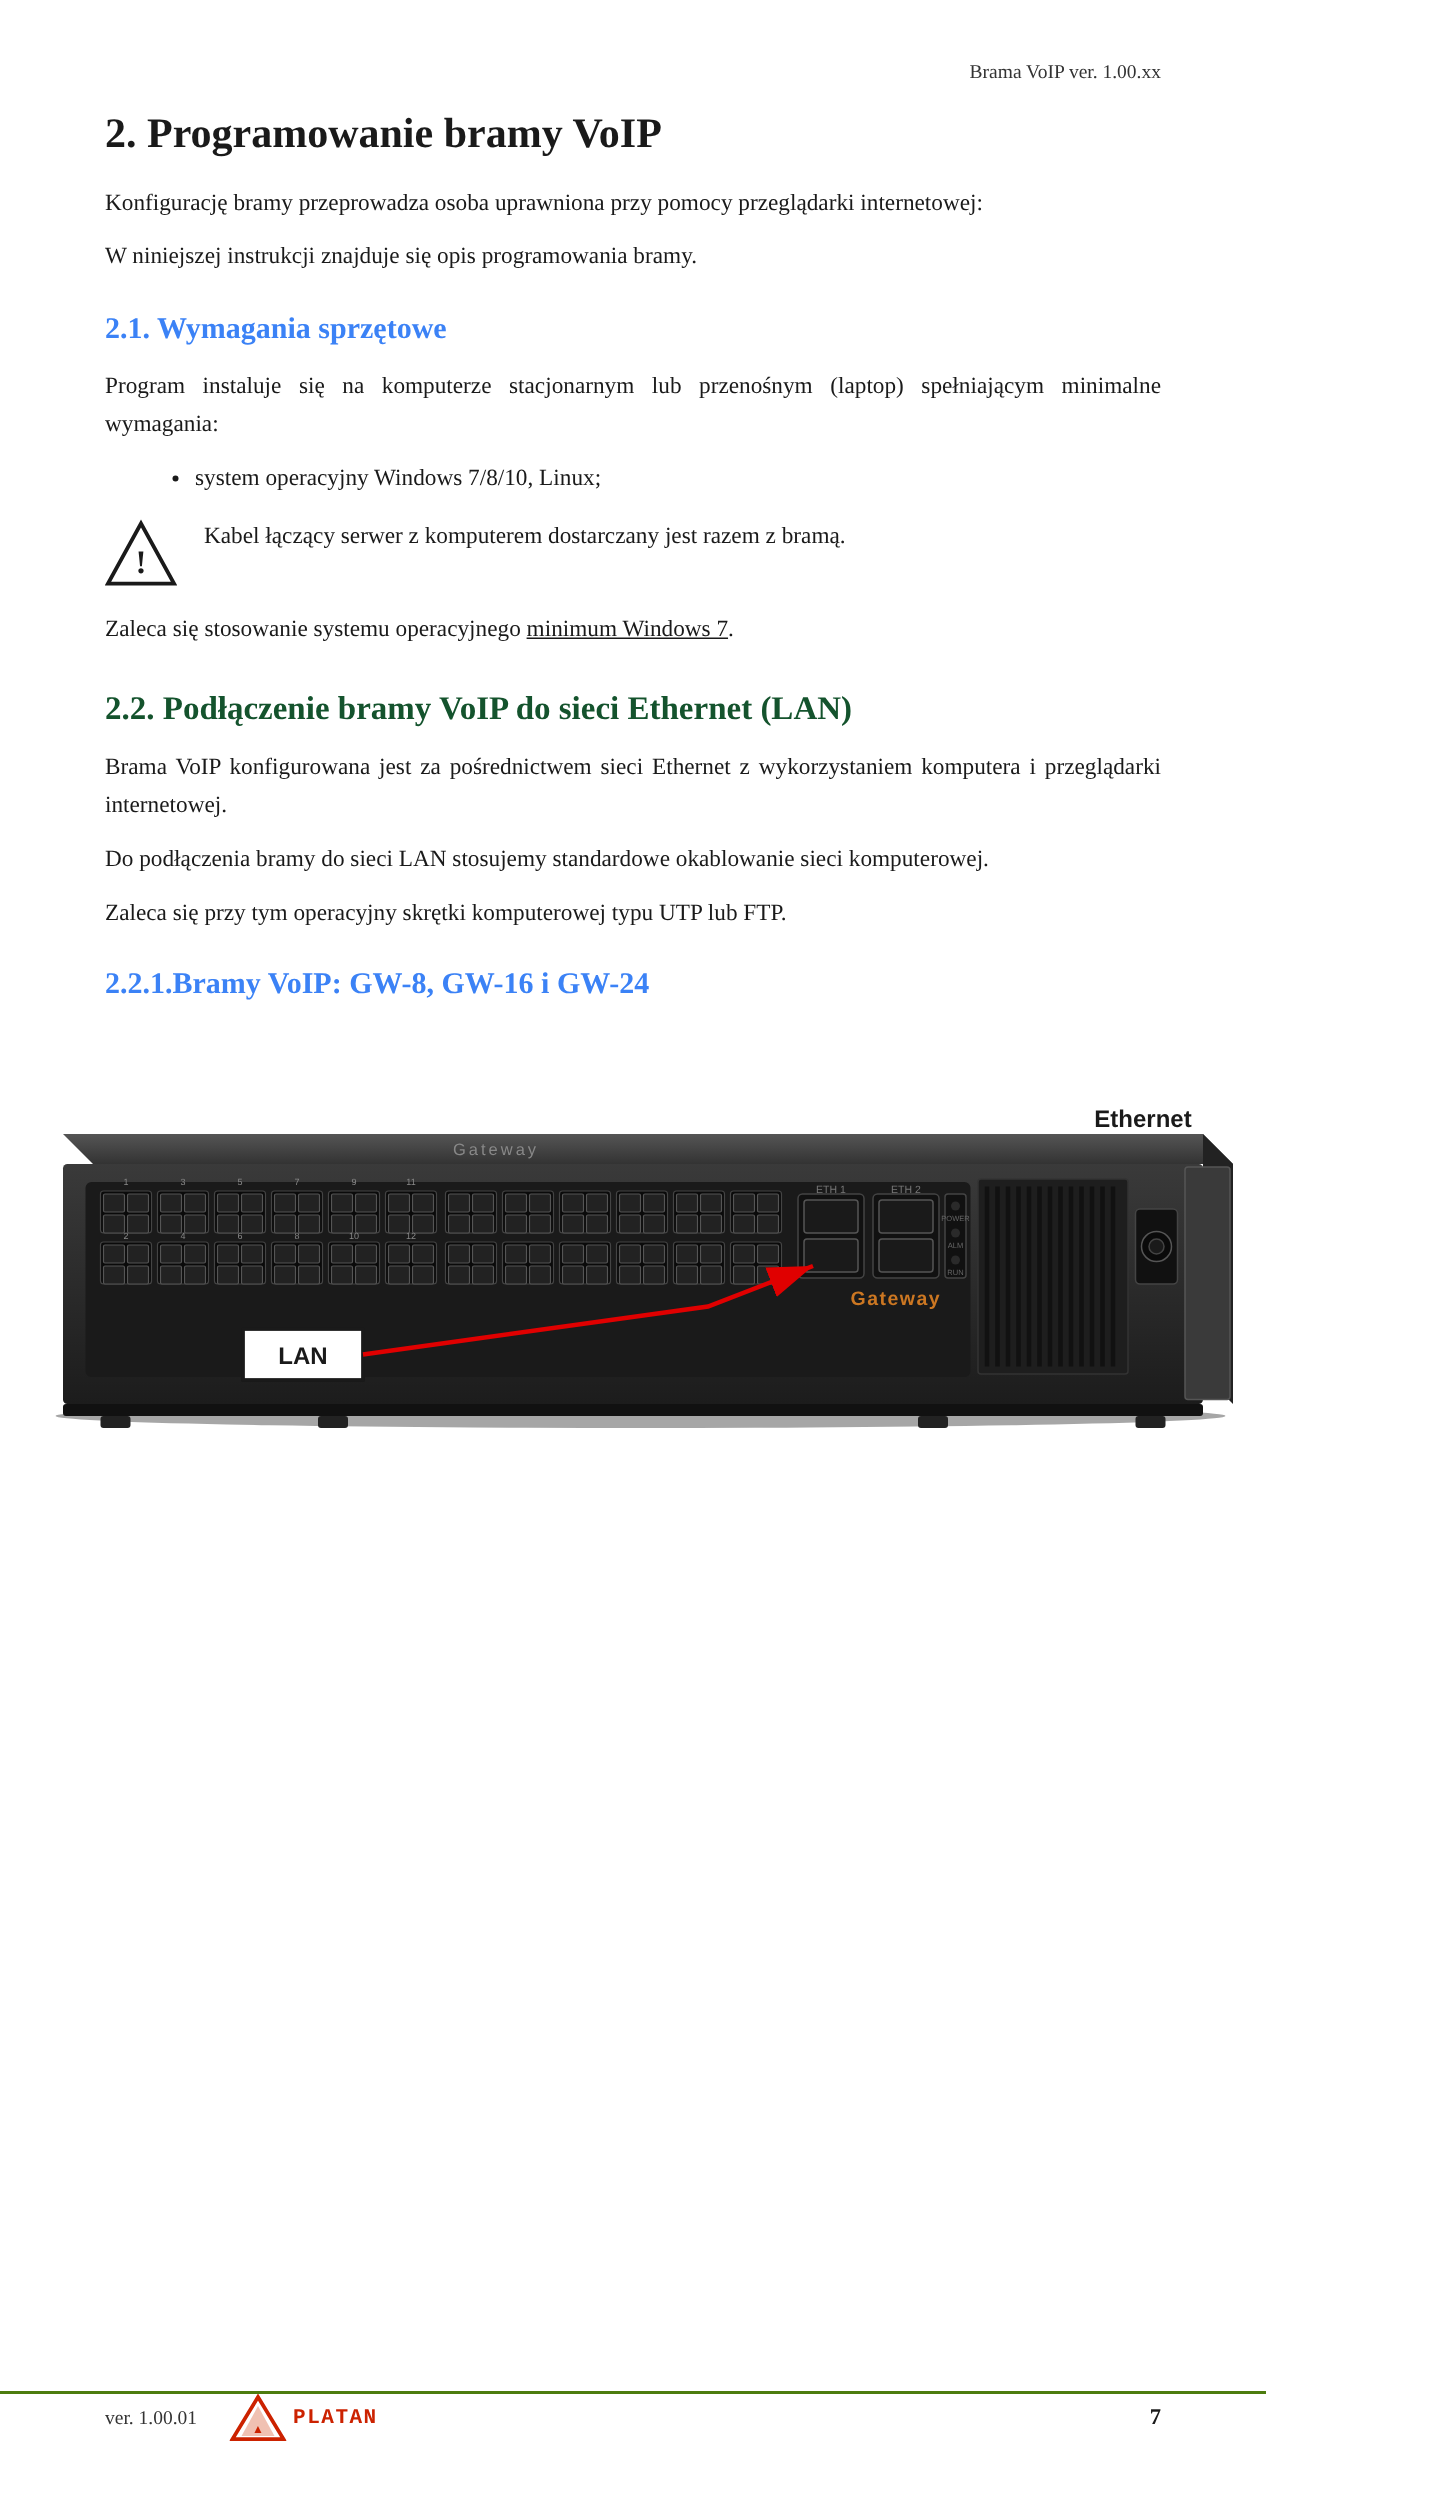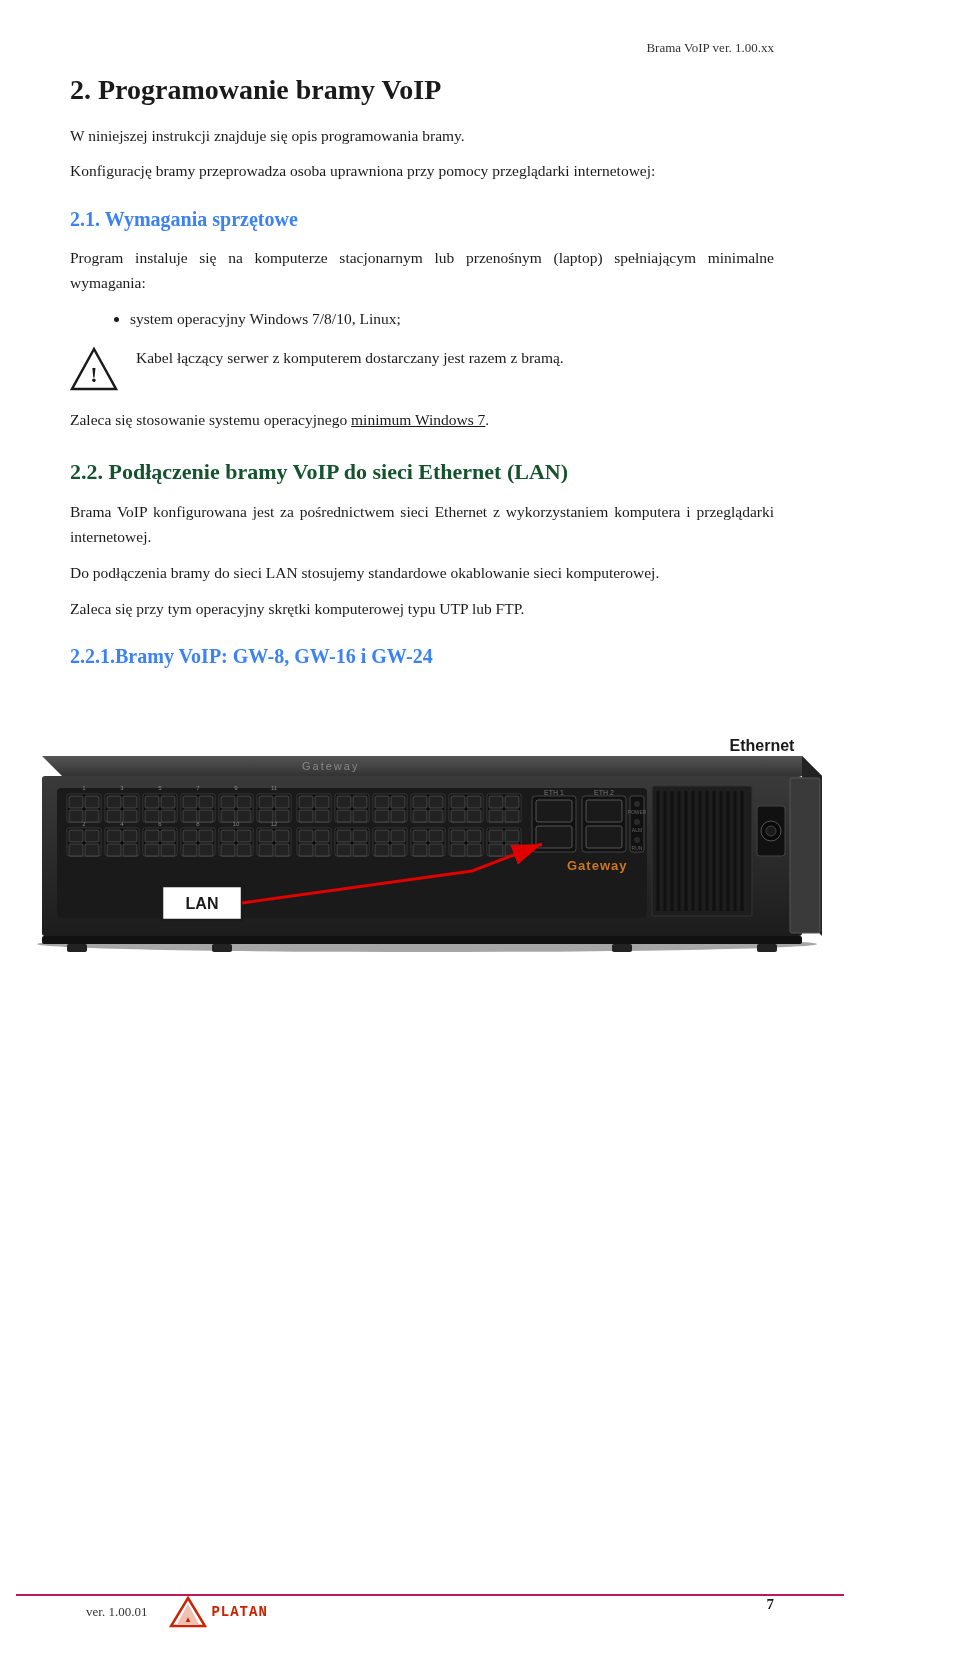--- a/index.html
+++ b/index.html
@@ -100,26 +100,26 @@
       justify-content: center;
     }
     .device-svg-container {
       position: relative;
       width: 820px;
       height: 280px;
     }
     .footer-line {
       position: absolute;
       bottom: 48px;
-      left: 16px;
+      left: 0;
       right: 0;
       display: flex;
-      align-items: flex-start;
+      align-items: center;
       padding: 0 70px;
-      border-top: 2px solid #be185d;
+      border-top: 2px solid #4d7c0f;
     }
     .footer-version {
       font-size: 13px;
       color: #333;
       margin-right: 12px;
     }
     .footer-page-num {
       font-size: 15px;
       font-weight: bold;
       margin-left: auto;
@@ -139,22 +139,22 @@
 <body>
 
 <div class="page">
 
   <div class="header-line">
     <span>Brama VoIP ver. 1.00.xx</span>
   </div>
 
   <h2 class="section-title">2. Programowanie bramy VoIP</h2>
 
+  <p class="intro-text">Konfigurację bramy przeprowadza osoba uprawniona przy pomocy przeglądarki internetowej:</p>
   <p class="intro-text">W niniejszej instrukcji znajduje się opis programowania bramy.</p>
-  <p class="intro-text">Konfigurację bramy przeprowadza osoba uprawniona przy pomocy przeglądarki internetowej:</p>
 
   <h3 class="subsection">2.1. Wymagania sprzętowe</h3>
 
   <p class="body-text">Program instaluje się na komputerze stacjonarnym lub przenośnym (laptop) spełniającym minimalne wymagania:</p>
 
   <ul class="bullet-list">
     <li class="bullet-item">system operacyjny Windows 7/8/10, Linux;</li>
   </ul>
 
   <div class="warning-box">

